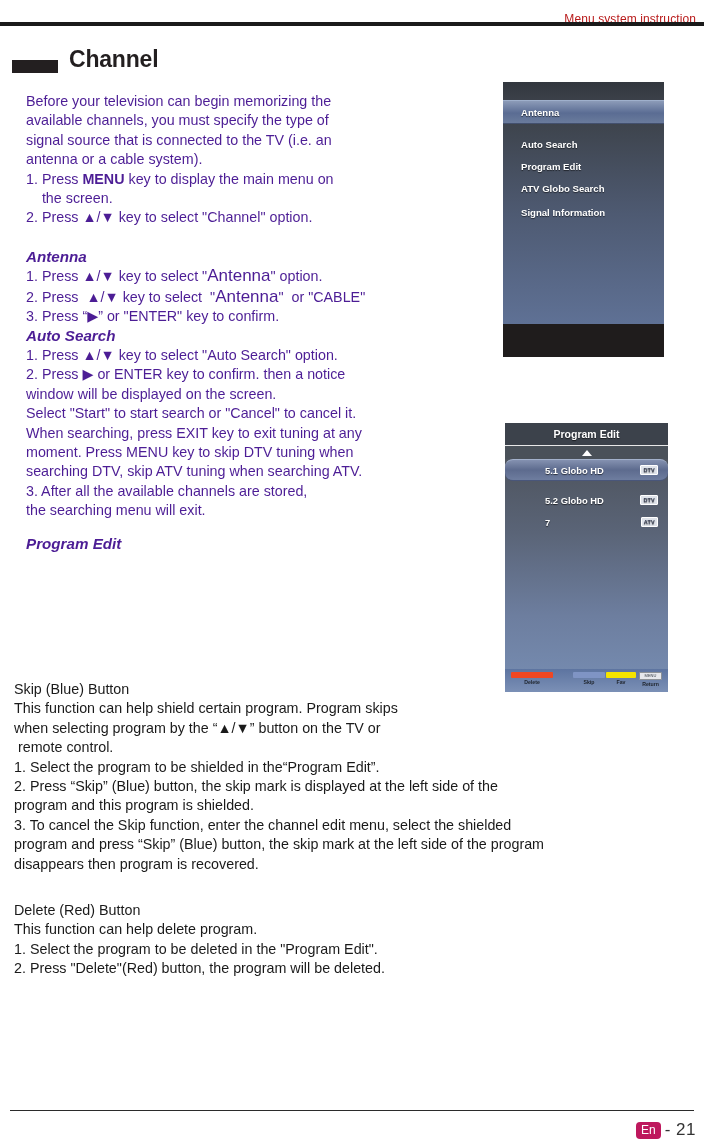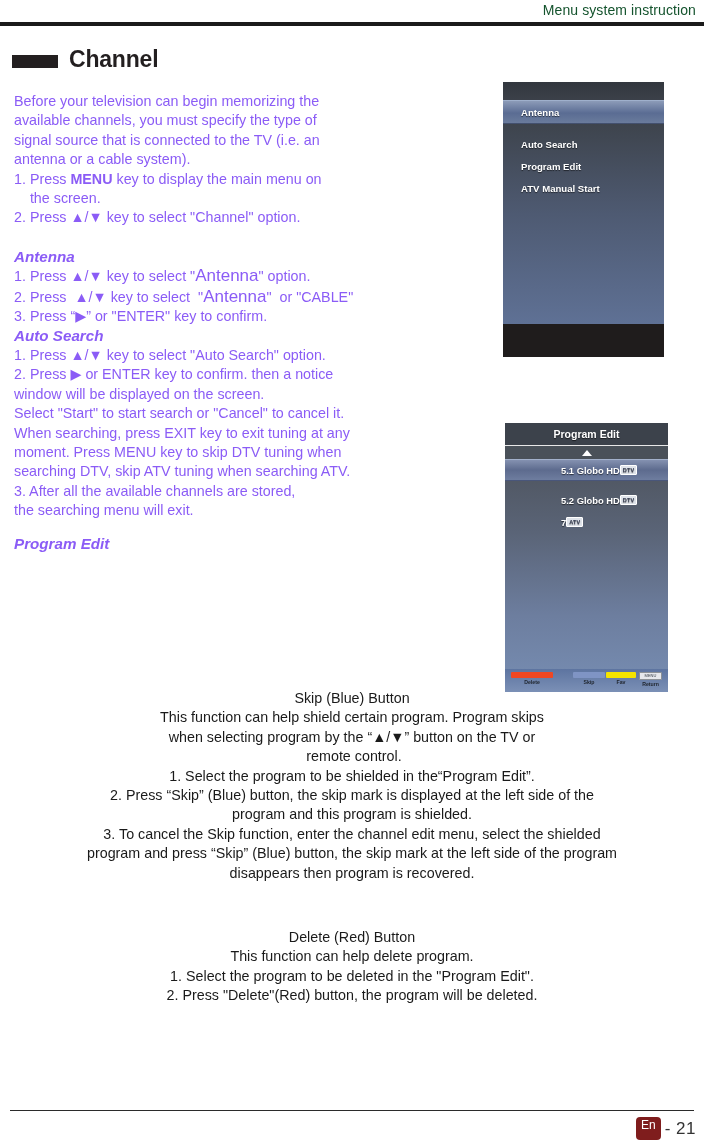--- a/index.html
+++ b/index.html
@@ -12,66 +12,66 @@
     height: 1144px;
     position: relative;
     font-family: "Liberation Sans", sans-serif;
     color: #000000;
     overflow: hidden;
   }
 
   
   #header-title {
     position: absolute;
-    top: 2px;
+    top: 12px;
     right: 8px;
-    font-size: 14px;
+    font-size: 12px;
     letter-spacing: 0.1px;
-    color: #14532d;
+    color: #b91c1c;
   }
   #header-rule {
     position: absolute;
     top: 22px;
     left: 0;
     width: 704px;
     height: 4px;
     background: #1a1a1a;
   }
 
   
   #section-title-row {
     position: absolute;
     top: 46px;
     left: 12px;
     display: flex;
-    align-items: center;
+    align-items: flex-end;
   }
   #section-marker {
     width: 46px;
     height: 13px;
     background: #231f20;
     margin-right: 11px;
     margin-top: 3px;
   }
   #section-title {
     font-size: 23px;
     font-weight: bold;
     color: #231f20;
     letter-spacing: -0.2px;
   }
 
   
   #body-col {
     position: absolute;
     top: 92px;
-    left: 14px;
+    left: 26px;
     width: 492px;
     font-size: 14.3px;
     line-height: 19.4px;
-    color: #8b5cf6;
+    color: #4c1d95;
   }
   #body-col p {
     margin: 0;
     white-space: pre-wrap;
   }
   .sub-head {
     font-weight: bold;
     font-style: italic;
     font-size: 15.2px;
     margin: 0;
@@ -84,21 +84,21 @@
   
   #body-wide {
     position: absolute;
     top: 676px;
     left: 10px;
     width: 684px;
     font-size: 14.3px;
     line-height: 19.4px;
     color: #1a1a1a;
   }
-  #body-wide p { margin: 13px; text-align: center; }
+  #body-wide p { margin: 4px; }
 
   
   #osd-antenna {
     position: absolute;
     left: 503px;
     top: 82px;
     width: 161px;
     height: 274px;
     background: #3a3f46;
     box-sizing: border-box;
@@ -181,27 +181,28 @@
   }
   .pe-body {
     height: 210px;
     background: linear-gradient(#4e545e 0%, #5a6477 35%, #6d7e9f 75%, #7489ad 100%);
     position: relative;
   }
   .pe-row {
     height: 22px;
     display: flex;
     align-items: center;
-    justify-content: flex-start;
-    padding: 0 10px 0 56px;
+    justify-content: space-between;
+    padding: 0 10px 0 40px;
     box-sizing: border-box;
     color: #ffffff;
     font-size: 9.4px;
     font-weight: bold;
     text-shadow: 0 1px 1px rgba(0,0,0,.6);
+    border-radius: 8px;
   }
   .pe-row.sel {
     background: linear-gradient(#8491b0, #5d6b8e 50%, #6e7d9f);
     border-top: 1px solid #a3b1cb;
     border-bottom: 1px solid #49567a;
   }
   .pe-badge {
     font-size: 5.5px;
     font-weight: bold;
     color: #3a4156;
@@ -256,25 +257,25 @@
   }
   #footer-page {
     position: absolute;
     right: 8px;
     bottom: 4px;
     display: flex;
     align-items: center;
     gap: 4px;
   }
   #footer-lang {
-    background: #7f1d1d;
+    background: #be185d;
     color: #ffffff;
     font-size: 12px;
     border-radius: 4px;
-    padding: 1px 5px 8px 5px;
+    padding: 1px 5px 2px 5px;
     line-height: 14px;
   }
   #footer-num {
     font-size: 17px;
     color: #333333;
     letter-spacing: 0.5px;
     text-align: right;
   }
 </style>
 </head>
@@ -341,21 +342,22 @@
 </div>
 
 <div id="osd-antenna">
   <div class="osd-a-topbar"></div>
   <div class="osd-a-sel">
     <span>Antenna</span>
   </div>
   <div class="osd-a-list">
     <div class="osd-a-item"><span>Auto Search</span></div>
     <div class="osd-a-item" style="height:20px;line-height:20px;"><span>Program Edit</span></div>
-    <div class="osd-a-item"><span>ATV Manual Start</span></div>
+    <div class="osd-a-item"><span>ATV Globo Search</span></div>
+    <div class="osd-a-item"><span>Signal Information</span></div>
   </div>
   <div class="osd-a-foot"></div>
 </div>
 
 <div id="osd-progedit">
   <div class="pe-title">Program Edit</div>
   <div class="pe-arrow-row">
     <div class="tri"></div>
   </div>
   <div class="pe-body">

